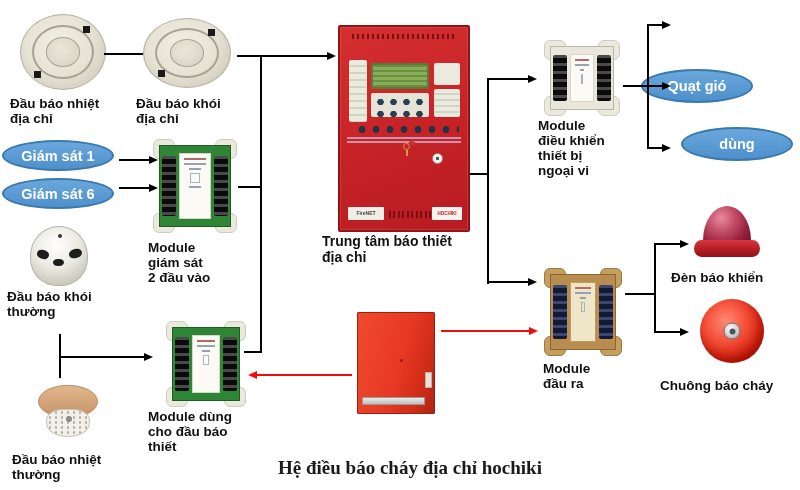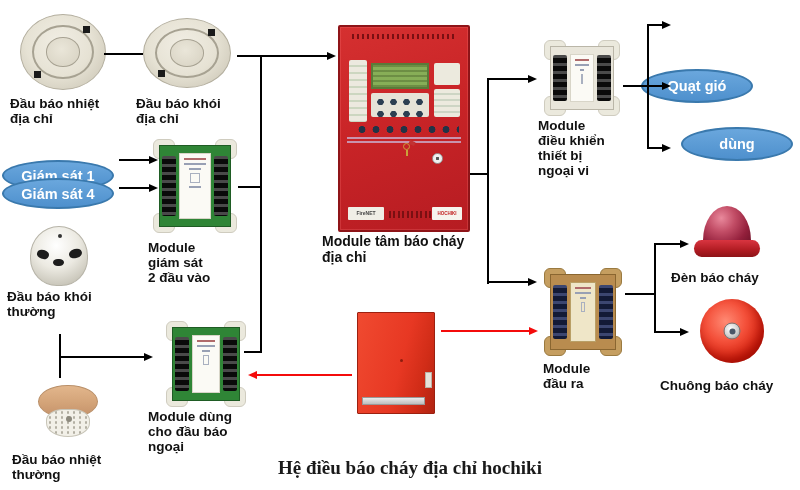--- a/index.html
+++ b/index.html
@@ -161,25 +161,25 @@
     <div class="vent v3"></div>
     <div class="vdot"></div>
   </div>
 
   <div class="det-conv-heat" style="left:38px;top:385px;width:60px;height:54px;">
     <div class="dch-top"></div>
     <div class="dch-bot"></div>
     <div class="dch-hub"></div>
   </div>
 
-  <div class="oval" style="left:2px;top:160px;width:112px;height:31px;">
+  <div class="oval" style="left:2px;top:140px;width:112px;height:31px;">
     <span>Giám sát 1</span>
   </div>
   <div class="oval" style="left:2px;top:178px;width:112px;height:31px;">
-    <span>Giám sát 4</span>
+    <span>Giám sát 6</span>
   </div>
 
   <div class="oval" style="left:641px;top:69px;width:112px;height:34px;text-align:right;">
     <span>Quạt gió</span>
   </div>
   <div class="oval" style="left:681px;top:127px;width:112px;height:34px;">
     <span>dùng</span>
   </div>
 
   <div class="module green" style="left:150px;top:139px;width:90px;height:94px;">
@@ -334,33 +334,33 @@
   <div class="wire h red" style="left:441px;top:330px;width:88px;"></div>
   <div class="ah r red" style="left:529px;top:326.5px;"></div>
 
   <div class="lbl" style="left:10px;top:96px;width:106px;">Đầu báo nhiệt
 địa chỉ</div>
   <div class="lbl" style="left:136px;top:96px;width:102px;">Đầu báo khói
 địa chỉ</div>
   <div class="lbl" style="left:148px;top:240px;width:96px;">Module
 giám sát
 2 đầu vào</div>
-  <div class="lbl" style="left:322px;top:234px;width:156px;font-size:14px;">Module tâm báo cháy
+  <div class="lbl" style="left:322px;top:234px;width:156px;font-size:14px;">Trung tâm báo thiết
 địa chỉ</div>
   <div class="lbl" style="left:7px;top:289px;width:100px;">Đầu báo khói
 thường</div>
   <div class="lbl" style="left:12px;top:452px;width:112px;">Đầu báo nhiệt
 thường</div>
   <div class="lbl" style="left:148px;top:409px;width:110px;">Module dùng
 cho đầu báo
-ngoại</div>
+thiết</div>
   <div class="lbl" style="left:538px;top:118px;width:94px;">Module
 điều khiển
 thiết bị
 ngoại vi</div>
   <div class="lbl" style="left:543px;top:361px;width:82px;">Module
 đầu ra</div>
-  <div class="lbl" style="left:671px;top:270px;width:112px;">Đèn báo cháy</div>
+  <div class="lbl" style="left:671px;top:270px;width:112px;">Đèn báo khiển</div>
   <div class="lbl" style="left:660px;top:378px;width:144px;">Chuông báo cháy</div>
 
   <div class="footer-title">Hệ điều báo cháy địa chỉ hochiki</div>
 
 </div>
 
 </body></html>

